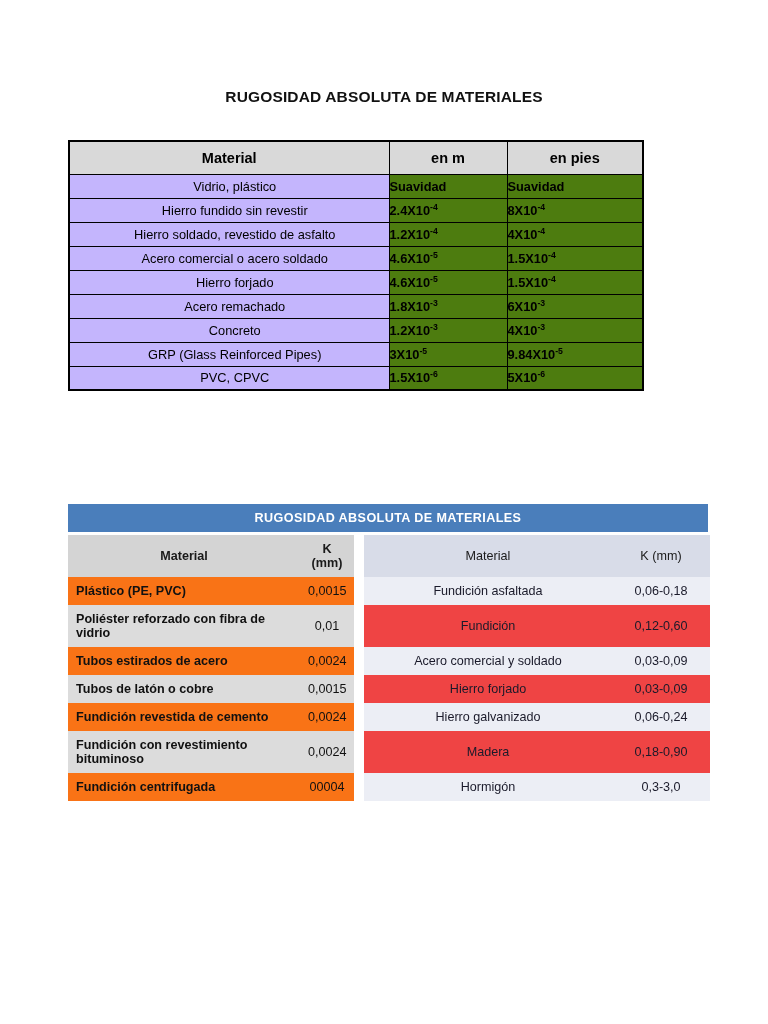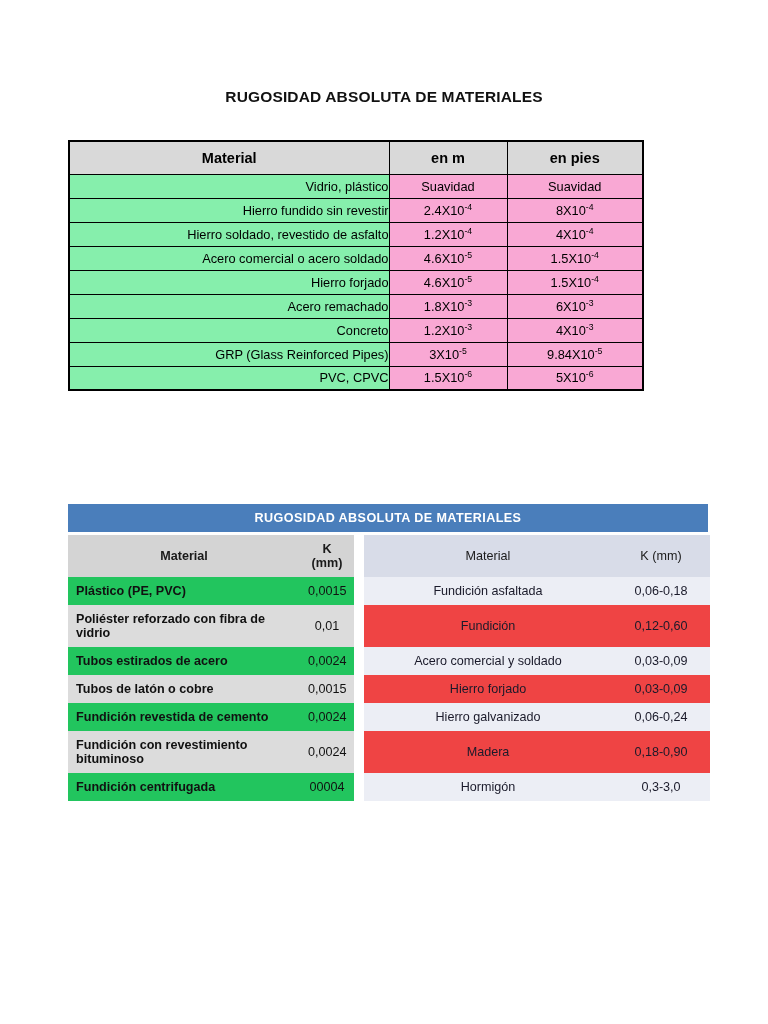--- a/index.html
+++ b/index.html
@@ -55,27 +55,28 @@
     box-sizing: border-box;
   }
   table.t1 thead th {
     background: #d9d9d9;
     font-weight: bold;
     text-align: center;
     font-size: 14.5px;
     height: 33px;
   }
   table.t1 td.mat {
-    text-align: right;
+    text-align: center;
     padding-left: 11px;
-    background: #86efac;
+    background: #c4b5fd;
   }
   table.t1 td.val {
-    text-align: center;
-    background: #f9a8d4;
+    text-align: left;
+    background: #4d7c0f;
+    font-weight: bold;
   }
   .col-mat { width: 320px; }
   .col-m   { width: 118px; }
   .col-ft  { width: 136px; }
   sup.exp {
     font-size: 0.68em;
     vertical-align: super;
     line-height: 0;
   }
 
@@ -135,21 +136,21 @@
     background: #ffffff;
   }
   table.t2 th.h-right {
     background: #d8dce8;
     font-weight: normal;
     text-align: center;
     color: #1a1a1a;
   }
 
   
-  td.l-odd  { background: #22c55e; }
+  td.l-odd  { background: #f97316; }
   td.l-even { background: #dcdcdc; }
   
   td.r-odd  { background: #eceef5; }
   td.r-even { background: #ef4444; }
   td.gapcell { background: #ffffff; }
 
   td.mat-l {
     font-weight: bold;
     text-align: left;
     color: #111111;

